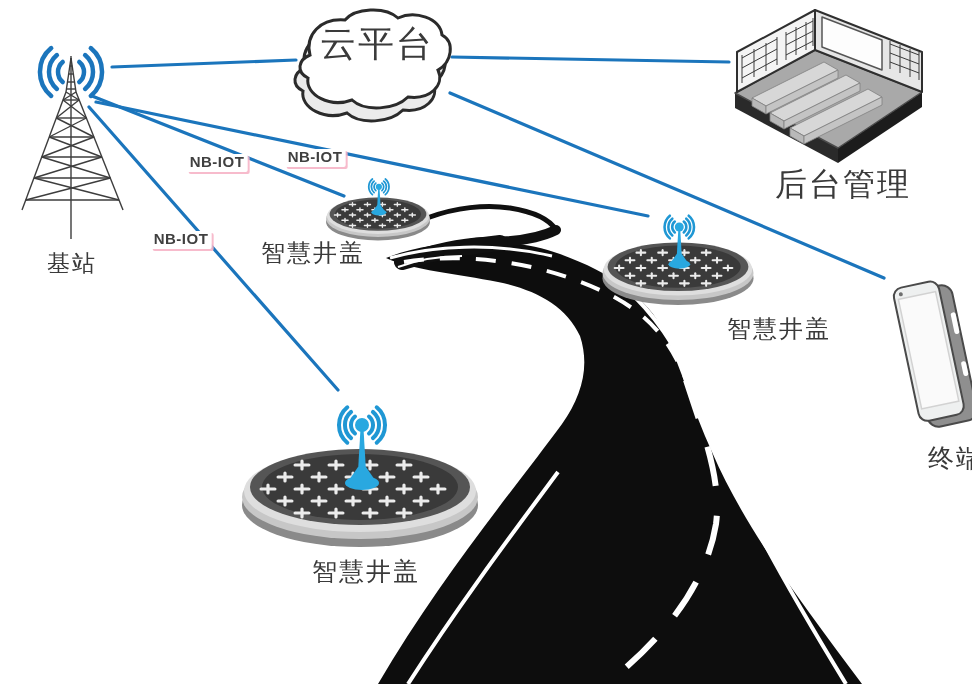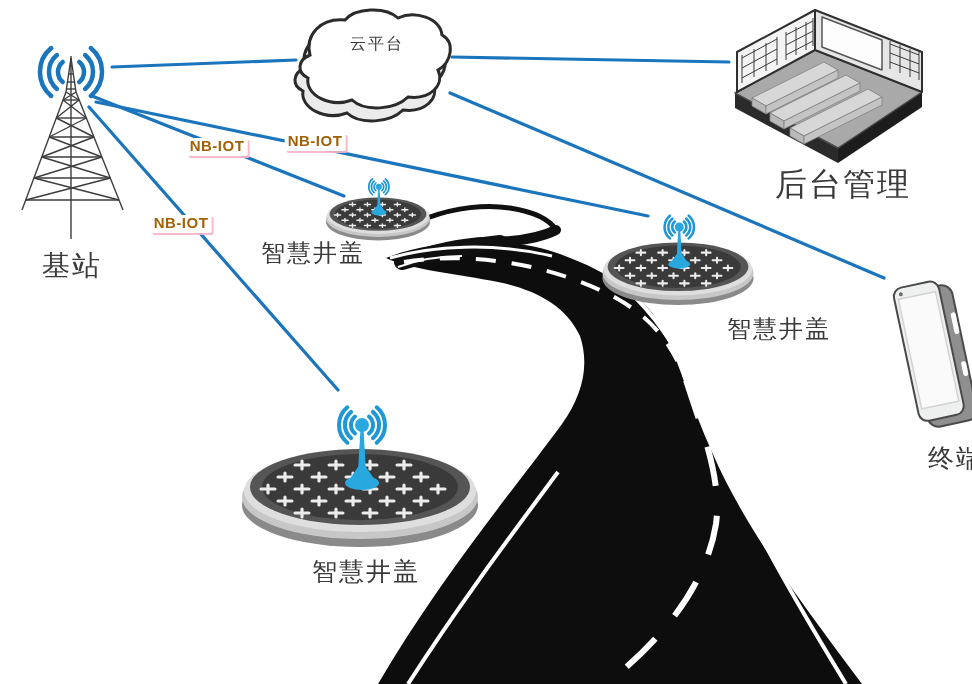--- a/index.html
+++ b/index.html
@@ -8,22 +8,22 @@
     font-family:"Liberation Sans","DejaVu Sans",sans-serif;
   }
   .art{position:absolute;left:0;top:0;width:972px;height:684px;}
   .label-zh{
     position:absolute;transform:translateX(-50%);
     color:#3a3a3a;white-space:nowrap;letter-spacing:2px;line-height:1.1;
   }
   .nbiot{
     position:absolute;transform:translateX(-50%);
     font-size:15px;font-weight:700;letter-spacing:.5px;line-height:1.1;
-    color:#a16207;background:#ffffff;padding:0 3px 1px;border-radius:2px;
-    box-shadow:2px 2px 0 rgba(246,180,199,.9);white-space:nowrap;
+    color:#404040;background:#ffffff;padding:0 3px 1px;border-radius:2px;
+    box-shadow:2px 2px 0 rgba(246,180,199,.9);white-space:nowrap;margin-top:16px;
   }
 </style>
 </head>
 <body>
 
 <div class="stage">
 
 <svg class="art" viewBox="0 0 972 684">
   <defs>
 
@@ -224,23 +224,23 @@
   <g transform="rotate(-12 930 352)">
     <rect x="914" y="289" width="50" height="138" rx="11" fill="#8f8f8f" stroke="#4a4a4a" stroke-width="2"></rect>
     <rect x="958" y="318" width="5" height="22" rx="2.5" fill="#ffffff"></rect>
     <rect x="958" y="368" width="5" height="15" rx="2.5" fill="#ffffff"></rect>
     <rect x="906" y="283" width="46" height="136" rx="9" fill="#eef0f0" stroke="#4a4a4a" stroke-width="2"></rect>
     <rect x="910" y="294" width="38" height="112" fill="#fafafa" stroke="#d2d2d2" stroke-width="1.5"></rect>
     <circle cx="913.5" cy="289.5" r="2" fill="#6f6f6f"></circle>
   </g>
 </svg>
 
-<div class="label-zh" style="left:72px;top:251px;font-size:28px;text-align:center;">基站</div>
-
-<div class="label-zh" style="left:377px;top:35px;font-size:16px;">云平台</div>
+<div class="label-zh" style="left:72px;top:251px;font-size:23px;text-align:center;">基站</div>
+
+<div class="label-zh" style="left:377px;top:24px;font-size:36px;">云平台</div>
 
 <div class="label-zh" style="left:843px;top:167px;font-size:32px;">后台管理</div>
 
 <div class="label-zh" style="left:313px;top:240px;font-size:24px;">智慧井盖</div>
 
 <div class="label-zh" style="left:779px;top:316px;font-size:24px;">智慧井盖</div>
 
 <div class="label-zh" style="left:366px;top:558px;font-size:25px;">智慧井盖</div>
 
 <div class="label-zh" style="left:940px;top:444px;font-size:26px;margin-left:16px;">终端</div>

